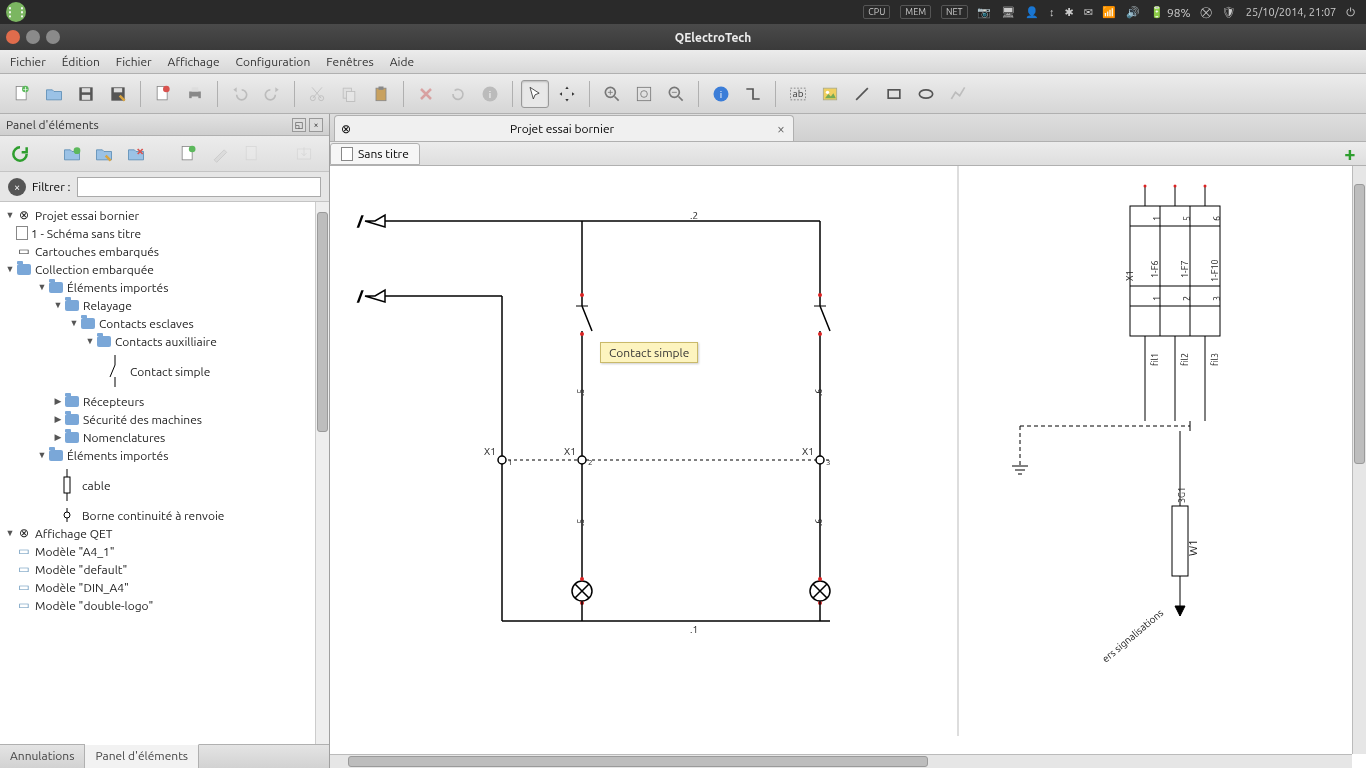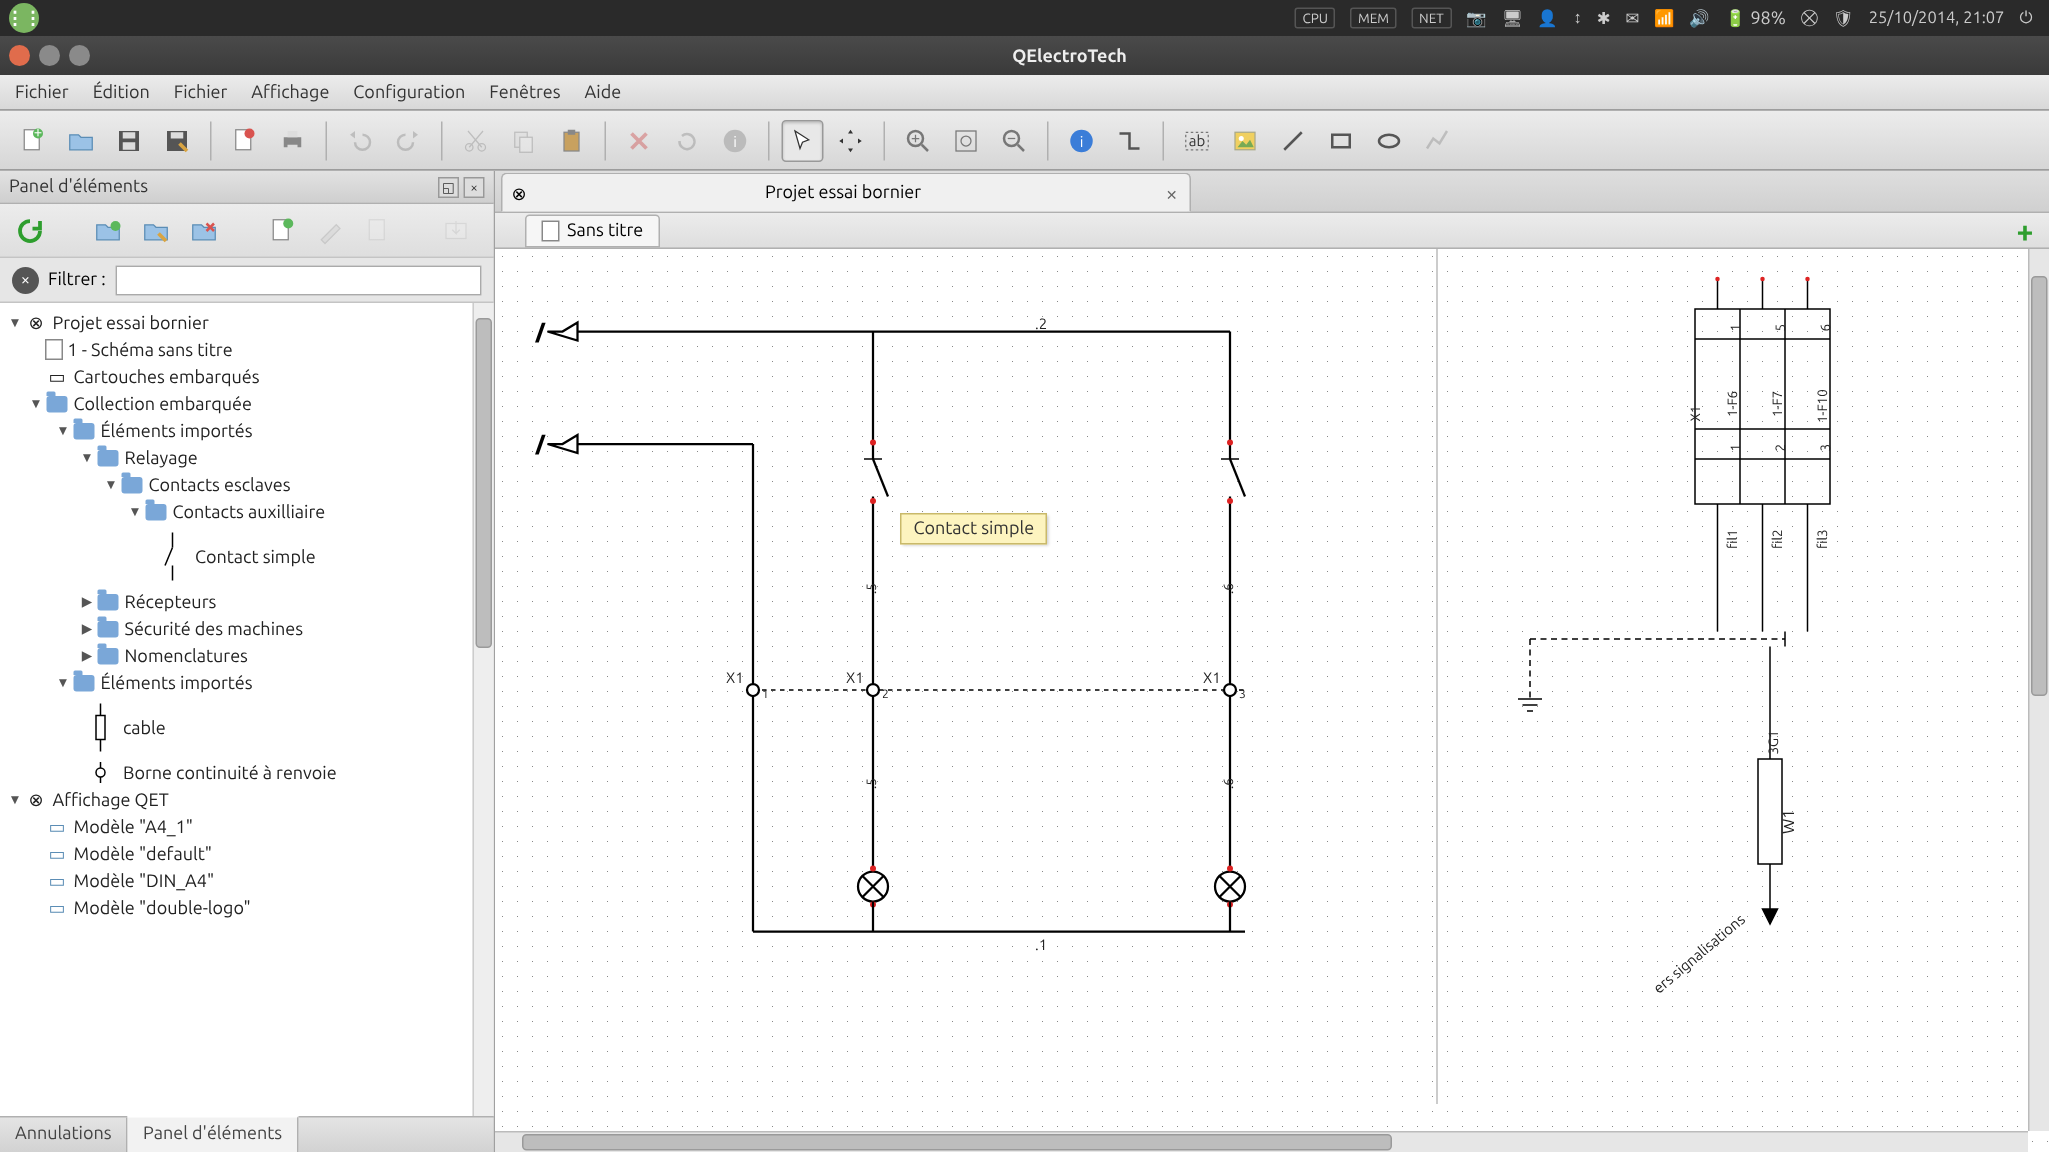--- a/index.html
+++ b/index.html
@@ -48,42 +48,42 @@
 .filterbar input { flex: 1; height: 20px; border: 1px solid #aaa; background: #fff; padding: 0 4px; }
 
 .tree { flex: 1; overflow-y: auto; background: #fff; font-size: 12px; color: #222; padding: 4px 0; position: relative; }
 .tree .row { display: flex; align-items: center; height: 18px; white-space: nowrap; }
 .tree .tw { width: 12px; display: inline-flex; justify-content: center; color: #555; font-size: 9px; }
 .tree .ic { width: 16px; height: 16px; margin-right: 3px; display: inline-flex; align-items: center; justify-content: center; }
 .tree .fld { background: #7aa7d8; border-radius: 2px; width: 14px; height: 11px; position: relative; }
 .tree .fld::before { content: ""; position: absolute; top: -3px; left: 0; width: 6px; height: 3px; background: #7aa7d8; border-radius: 1px 1px 0 0; }
 .tree .doc { width: 12px; height: 14px; background: #fff; border: 1px solid #888; }
 .tree .ind0 { padding-left: 4px; }
-.tree .ind1 { padding-left: 18px; }
+.tree .ind1 { padding-left: 4px; }
 .tree .ind2 { padding-left: 36px; }
 .tree .ind3 { padding-left: 52px; }
 .tree .ind4 { padding-left: 68px; }
 .tree .ind5 { padding-left: 84px; }
 .tree .ind6 { padding-left: 100px; }
 .tree .symbol-row { height: 42px; align-items: center; }
 .scrollbar-v { position: absolute; right: 0; top: 0; bottom: 0; width: 14px; background: #eee; border-left: 1px solid #ccc; }
 .scrollbar-v .thumb { position: absolute; left: 1px; right: 1px; top: 10px; height: 220px; background: #bdbdbd; border: 1px solid #9a9a9a; border-radius: 3px; }
 
 .bottom-tabs { height: 24px; background: linear-gradient(#e4e4e4,#d2d2d2); border-top: 1px solid #b0b0b0; display: flex; }
 .bottom-tabs .btab { padding: 4px 10px; border-right: 1px solid #b0b0b0; color: #444; }
 .bottom-tabs .btab.active { background: #f2f2f2; border-top: 1px solid #fff; margin-top: -1px; }
 
 
 .editor { flex: 1; display: flex; flex-direction: column; background: #d4d4d4; }
 .doc-tabs { height: 28px; display: flex; align-items: end; background: linear-gradient(#dedede,#d0d0d0); border-bottom: 1px solid #b0b0b0; }
 .doc-tab { height: 26px; background: #f0f0f0; border: 1px solid #b0b0b0; border-bottom: none; border-radius: 4px 4px 0 0; padding: 0 30px 0 26px; display: flex; align-items: center; position: relative; margin-left: 4px; min-width: 460px; justify-content: center; }
 .doc-tab .tabicon { position: absolute; left: 6px; width: 14px; height: 14px; }
 .doc-tab .closex { position: absolute; right: 8px; font-size: 14px; color: #666; }
 .sheet-tabs { height: 24px; background: linear-gradient(#ececec,#dedede); border-bottom: 1px solid #b0b0b0; display: flex; align-items: center; }
-.sheet-tab { height: 22px; background: #f6f6f6; border: 1px solid #b0b0b0; border-radius: 3px 3px 0 0; padding: 0 10px; display: flex; align-items: center; gap: 5px; margin-left: 20px; }
+.sheet-tab { height: 22px; background: #f6f6f6; border: 1px solid #b0b0b0; border-radius: 3px 3px 0 0; padding: 0 10px; display: flex; align-items: center; gap: 5px; margin-left: 0; }
 .sheet-tabs .plus { margin-left: auto; margin-right: 6px; width: 20px; height: 20px; color: #2e9e2e; font-size: 20px; font-weight: bold; display: flex; align-items: center; justify-content: center; }
 
 .canvas-wrap { flex: 1; position: relative; overflow: hidden; background: #fff; }
 .canvas {
   position: absolute; inset: 0;
   background-color: #fff;
   background-image: radial-gradient(circle, #888 0.6px, transparent 0.6px);
   background-size: 10px 10px;
 }
 .schematic { position: absolute; inset: 0; }

